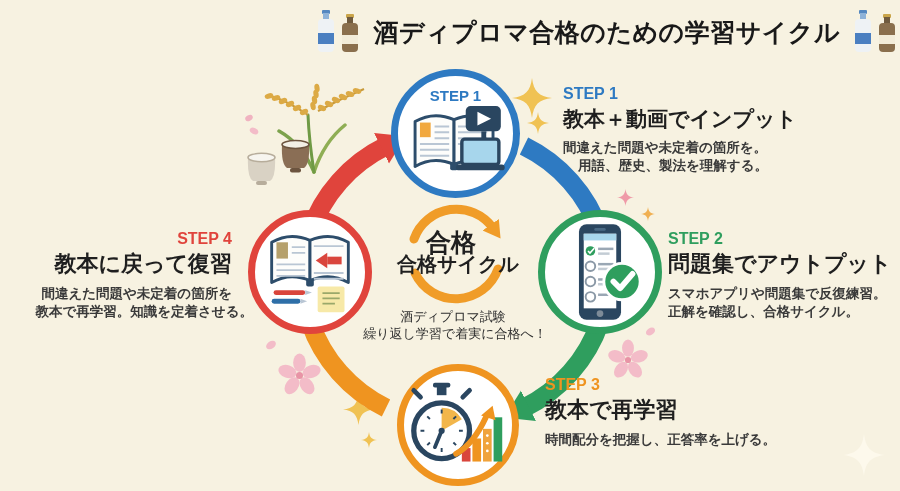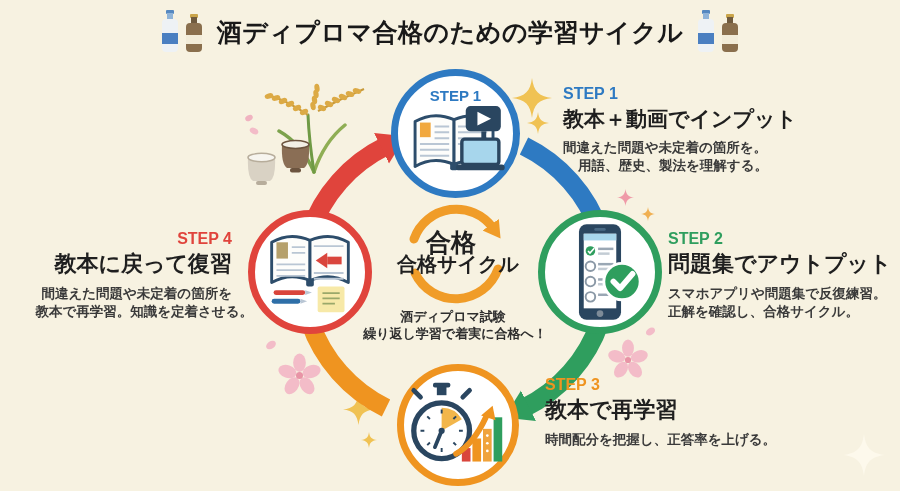--- a/index.html
+++ b/index.html
@@ -1,21 +1,21 @@
 <!DOCTYPE html>
 <html style="--c1: #2e7ac2; --c2: #2f9e5e; --c3: #ef9420; --c4: #e0443c; --cycle: #f09c28;"><head>
 <meta charset="utf-8">
 <style>
   *{margin:0;padding:0;box-sizing:border-box}
   html,body{background:#e9e4d2}
   body{font-family:"Liberation Sans","DejaVu Sans",sans-serif;color:#333}
   #canvas{position:relative;width:900px;height:491px;overflow:hidden;background:#f7f2e1}
 
   
-  .header{position:absolute;top:10px;left:0;width:100%;display:flex;justify-content:center;align-items:center;gap:10px;z-index:5}
+  .header{position:absolute;top:10px;left:0;width:100%;display:flex;justify-content:flex-end;align-items:center;gap:10px;z-index:5}
   .title{font-size:25px;font-weight:900;color:#191919;letter-spacing:.5px;white-space:nowrap}
 
   
   .circle{position:absolute;background:#fff;border-radius:50%;border:7px solid var(--c);
           display:flex;flex-direction:column;align-items:center;justify-content:center;z-index:3}
   .c-s1{left:391px;top:69px;width:129px;height:129px}
   .c-s2{left:538px;top:210px;width:124px;height:124px}
   .c-s3{left:397px;top:364px;width:122px;height:122px}
   .c-s4{left:248px;top:210px;width:124px;height:124px}
   .circle-label{font-size:15px;font-weight:800;color:var(--c);line-height:1;margin:2px 0 3px}
@@ -33,21 +33,21 @@
   .tb1 .d2{padding-left:15px}
   .tb2{left:668px;top:230px}
   .tb3{left:545px;top:376px}
   .tb4{right:668px;top:230px;text-align:right}
   .tb4 .d2{margin-right:-21px}
 
   
   .center-text{position:absolute;transform:translateX(-50%);white-space:nowrap;z-index:4;color:#1f1f1f}
   .c-badge{left:451px;top:226px;font-size:25px;font-weight:800}
   .c-label{left:458px;top:251px;font-size:20px;font-weight:700}
-  .c-cap{font-size:13px;font-weight:700;color:#2e2e2e}
+  .c-cap{font-size:13px;font-weight:400;color:#2e2e2e}
   .cap1{left:453px;top:308px}
   .cap2{left:455px;top:325px}
   .cycle-svg{position:absolute;left:403px;top:201px;z-index:3}
 
   .deco{position:absolute;z-index:1}
 </style>
 </head>
 <body>
 
 <div id="canvas" style="background: rgb(247, 242, 225);">

